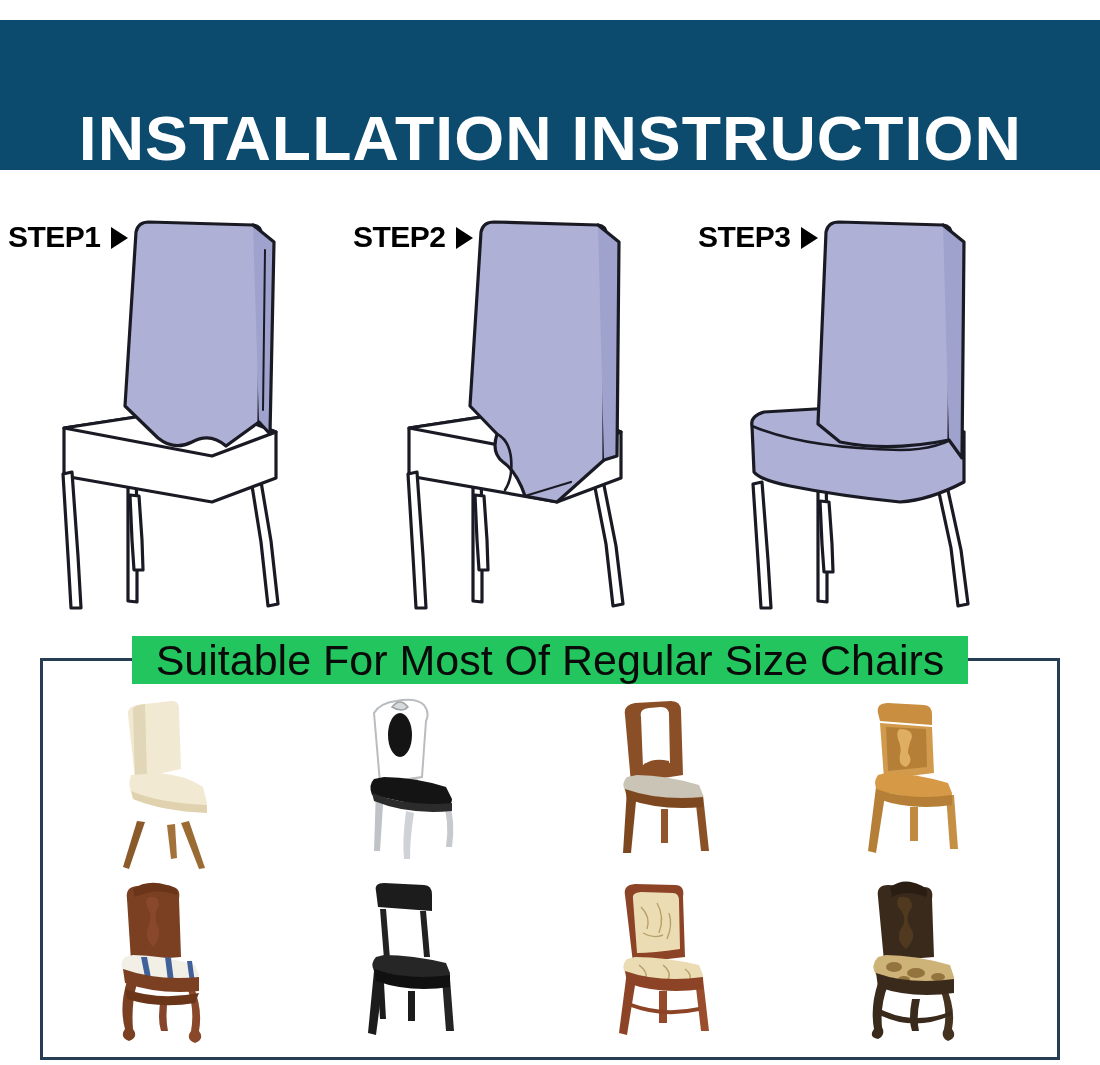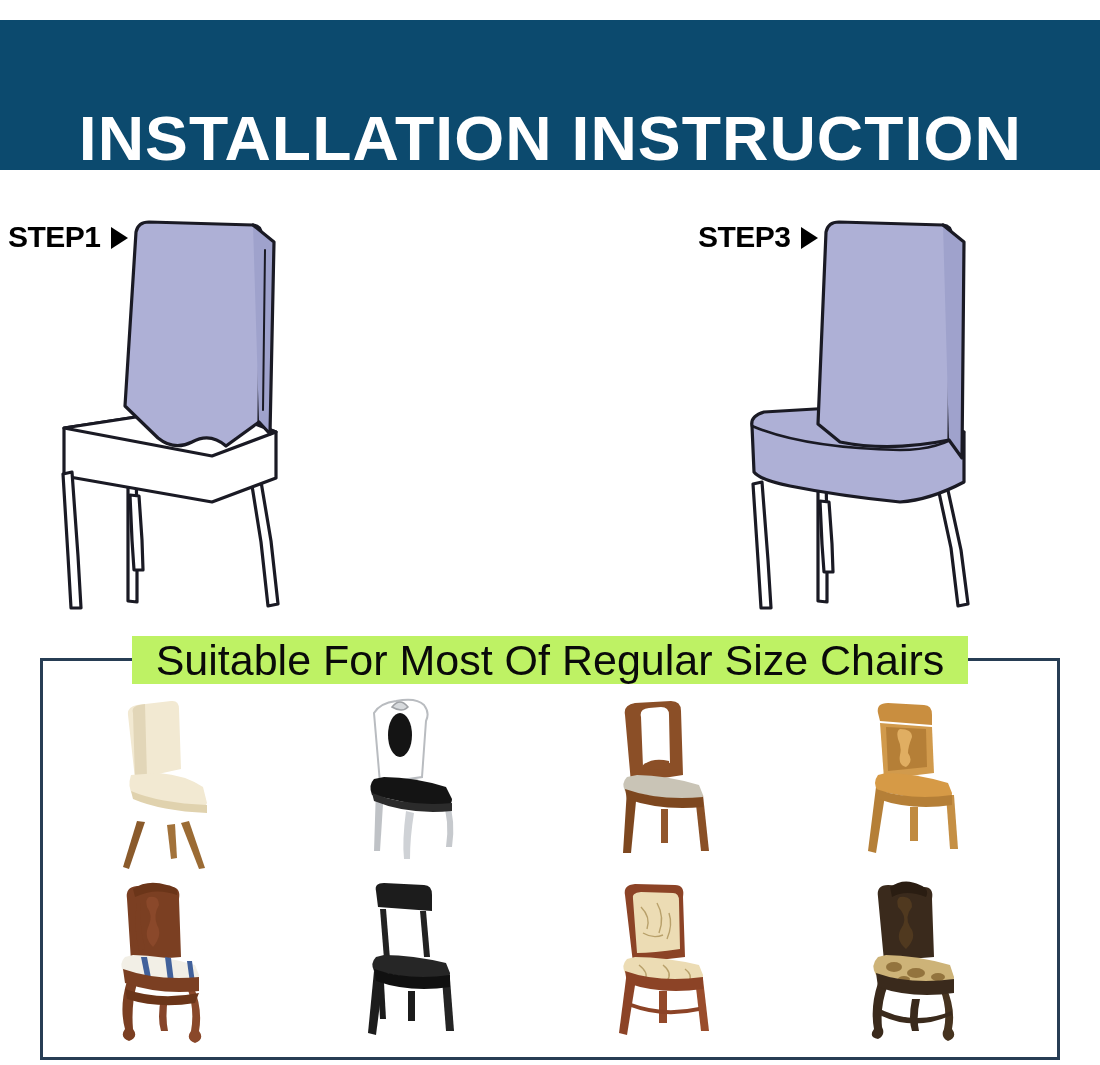--- a/index.html
+++ b/index.html
@@ -98,21 +98,21 @@
     text-align: center;
     font-family: "Liberation Sans Narrow", "Liberation Sans", sans-serif;
     font-size: 43px;
     color: #0a0a0a;
     line-height: 52px;
     height: 52px;
     white-space: nowrap;
     z-index: 5;
   }
   #suitable-title span {
-    background: #bef264;
+    background: #22c55e;
     padding: 0 24px;
   }
 
   #chair-grid {
     position: absolute;
     left: 48px;
     top: 690px;
     width: 1004px;
     height: 364px;
     display: grid;
@@ -156,20 +156,48 @@
 
           <path d="M85 196 L96 22 Q98 12 109 12 L213 15 Q222 16 221 26 L219 212 L186 236 Q170 222 152 232 Q134 241 118 228 L85 196 Z" fill="#aeb0d6"></path>
 
           <path d="M213 15 L234 32 L230 224 L219 212" fill="#9fa2cc"></path>
           <path d="M225 40 L223 200" stroke-width="2"></path>
         </g>
       </svg>
     </div>
   </div>
 
+  <div class="step-block" style="left:345px;">
+    <div class="step-label">
+      <span>STEP2</span>
+      <span class="step-arrow"></span>
+    </div>
+    <div class="step-figure">
+      <svg viewBox="0 0 300 400" width="300" height="400" aria-hidden="true">
+        <g fill="none" stroke="#1a1a24" stroke-width="3.2" stroke-linejoin="round" stroke-linecap="round">
+
+          <path d="M214 250 L231 336 L238 394 L228 396 L221 334 L205 252 Z" fill="#ffffff"></path>
+          <path d="M96 248 L97 332 L97 392 L88 391 L88 330 L88 249 Z" fill="#ffffff"></path>
+
+          <path d="M24 218 L168 196 L236 222 L236 268 L172 292 L24 266 Z" fill="#ffffff"></path>
+          <path d="M24 218 L168 196 L236 222 L172 246 Z" fill="#ffffff"></path>
+
+          <path d="M32 262 L38 346 L41 398 L31 398 L28 346 L23 264 Z" fill="#ffffff"></path>
+          <path d="M99 286 L102 330 L103 360 L94 360 L92 330 L90 285 Z" fill="#ffffff"></path>
+
+          <path d="M85 196 L96 22 Q98 12 109 12 L213 15 Q222 16 221 26 L219 212 L219 250 L172 292 L140 286
+                   Q132 262 118 252 Q106 243 112 224 L85 196 Z" fill="#aeb0d6"></path>
+          <path d="M213 15 L234 32 L232 246 L219 250" fill="#9fa2cc"></path>
+
+          <path d="M112 224 Q124 230 126 248 Q128 268 120 280" stroke-width="2.6"></path>
+          <path d="M140 286 L186 272" stroke-width="2.2"></path>
+        </g>
+      </svg>
+    </div>
+  </div>
 
   <div class="step-block" style="left:690px;">
     <div class="step-label">
       <span>STEP3</span>
       <span class="step-arrow"></span>
     </div>
     <div class="step-figure">
       <svg viewBox="0 0 300 400" width="300" height="400" aria-hidden="true">
         <g fill="none" stroke="#1a1a24" stroke-width="3.2" stroke-linejoin="round" stroke-linecap="round">
 

